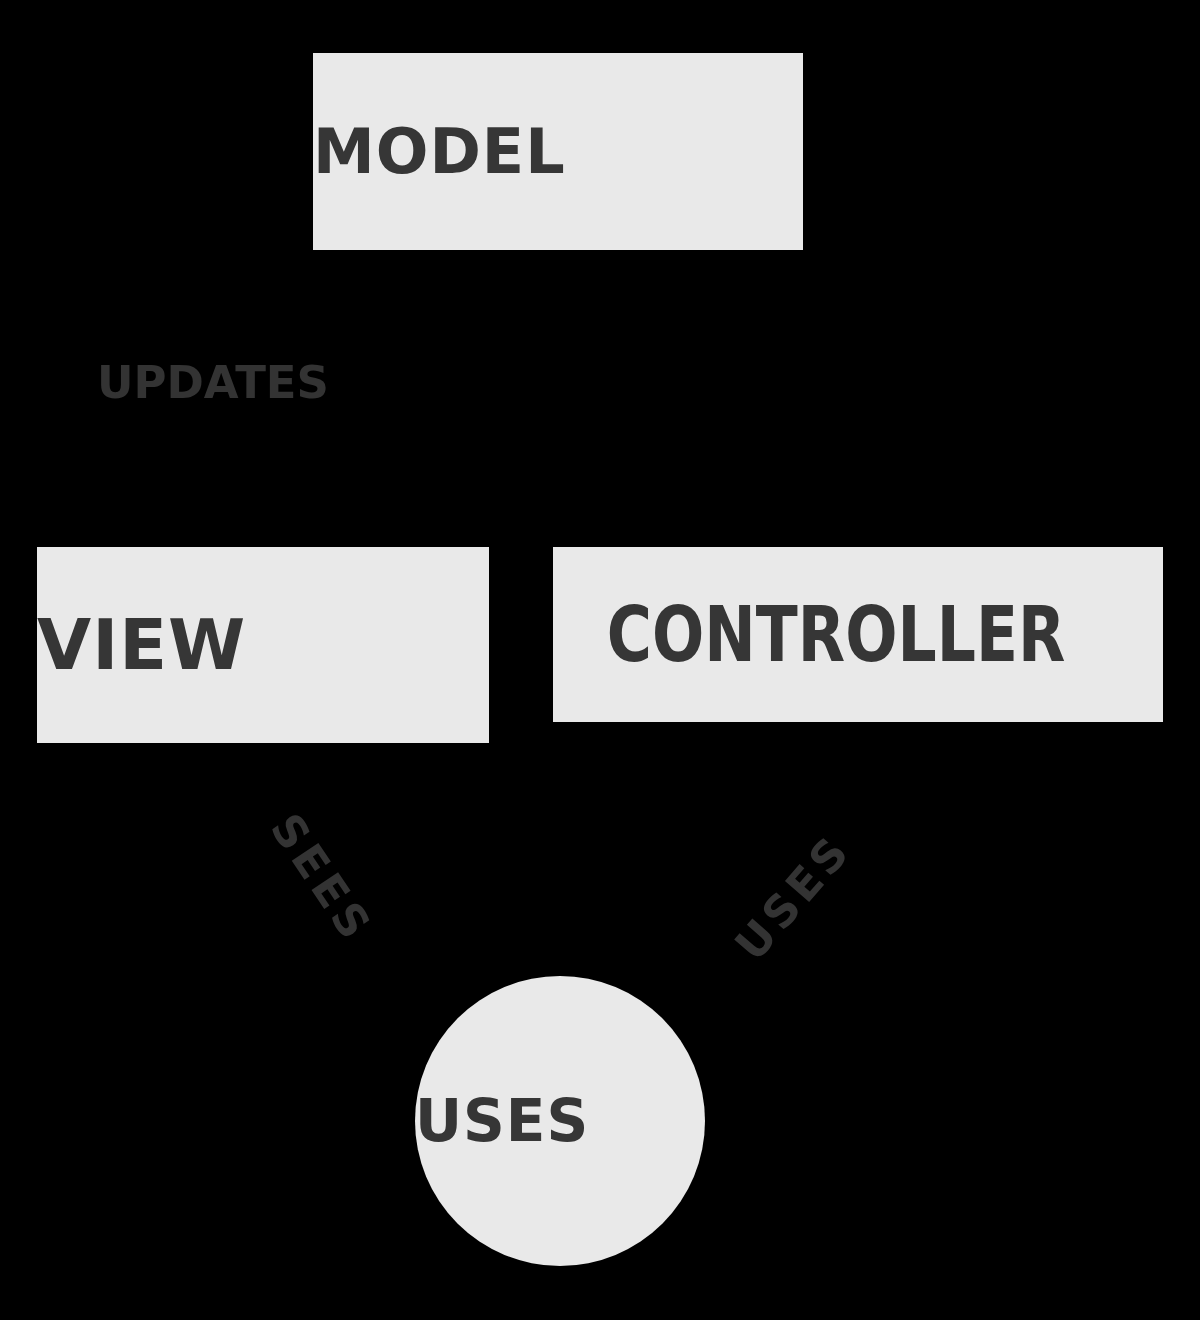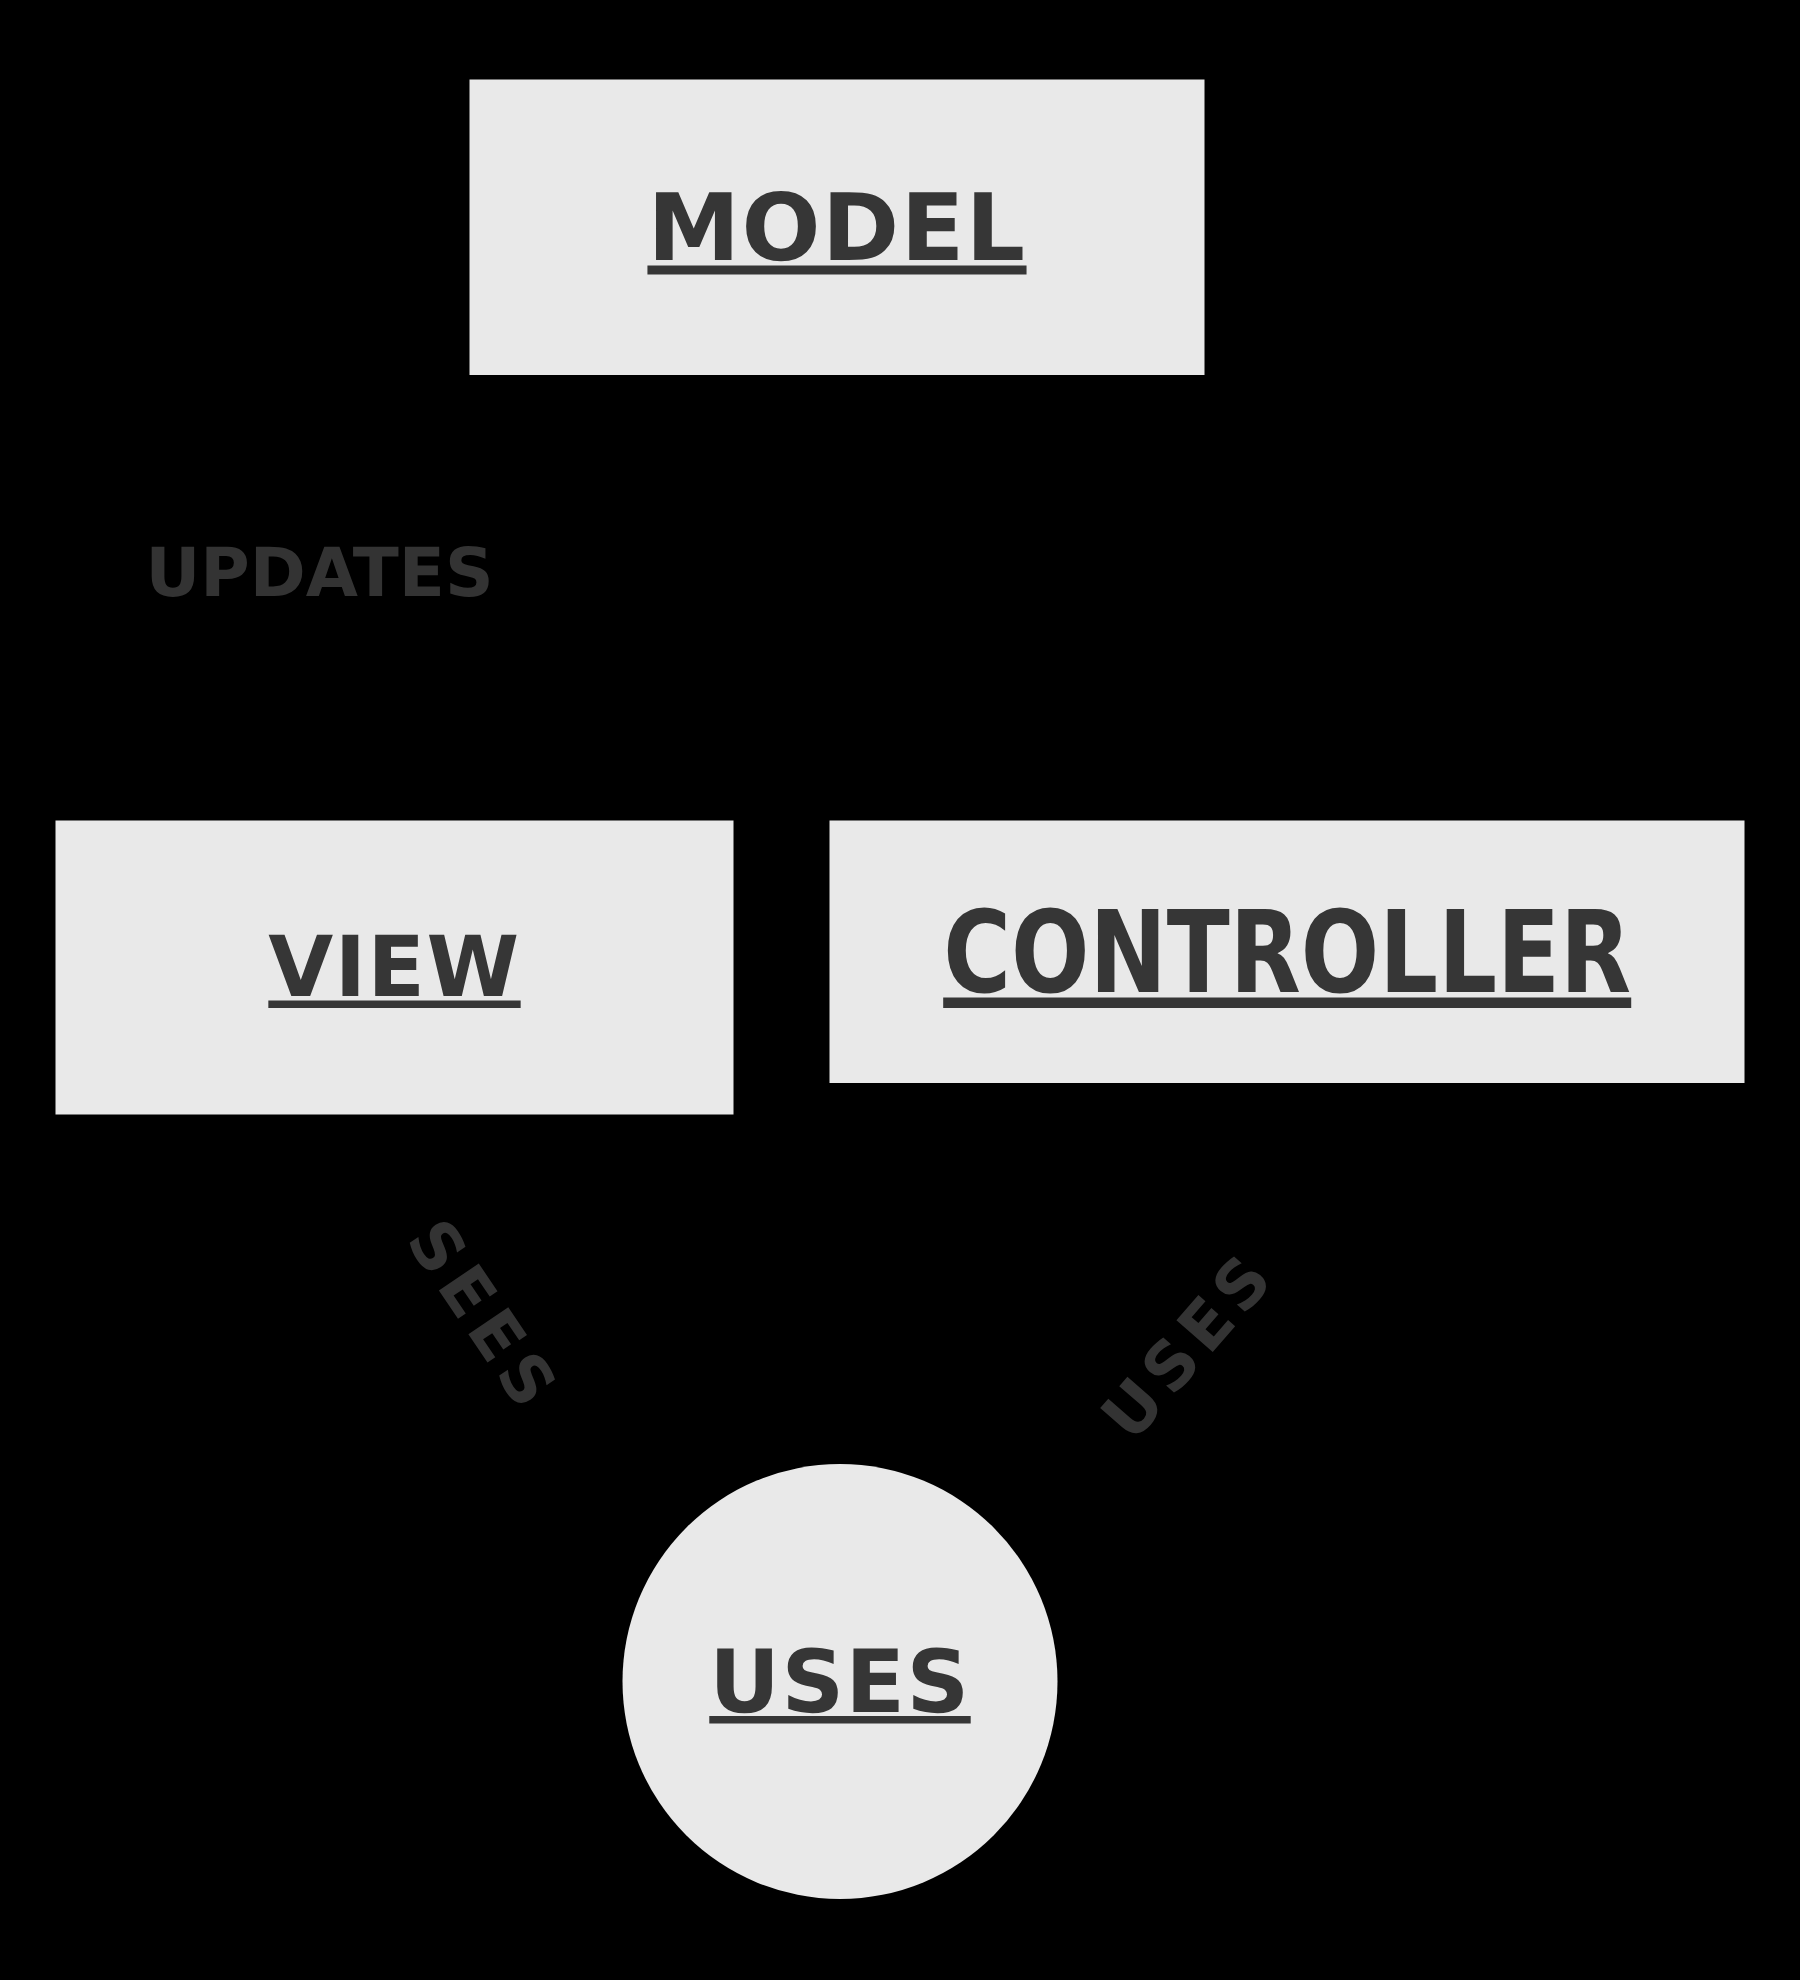--- a/index.html
+++ b/index.html
@@ -13,35 +13,33 @@
     height: 1320px;
     background: var(--color-background, #000000);
     overflow: hidden;
     font-family: "DejaVu Sans", "Liberation Sans", sans-serif;
   }
   .node {
     position: absolute;
     background: var(--color-node_fill, #e9e9e9);
     display: flex;
     align-items: center;
-    justify-content: center;
     color: var(--color-node_text, #363636);
     font-weight: bold;
-    text-decoration: underline;
   }
   .node-model {
     left: 313px; top: 53px;
     width: 490px; height: 197px;
     font-size: 62px;
     letter-spacing: 1px;
   }
   .node-view {
     left: 37px; top: 547px;
     width: 452px; height: 196px;
-    font-size: 56px;
+    font-size: 70px;
     letter-spacing: 1px;
   }
   .node-controller {
     left: 553px; top: 547px;
     width: 610px; height: 175px;
     font-size: 76px;
   }
   .node-controller .condensed {
     display: inline-block;
     transform: scaleX(0.81);

